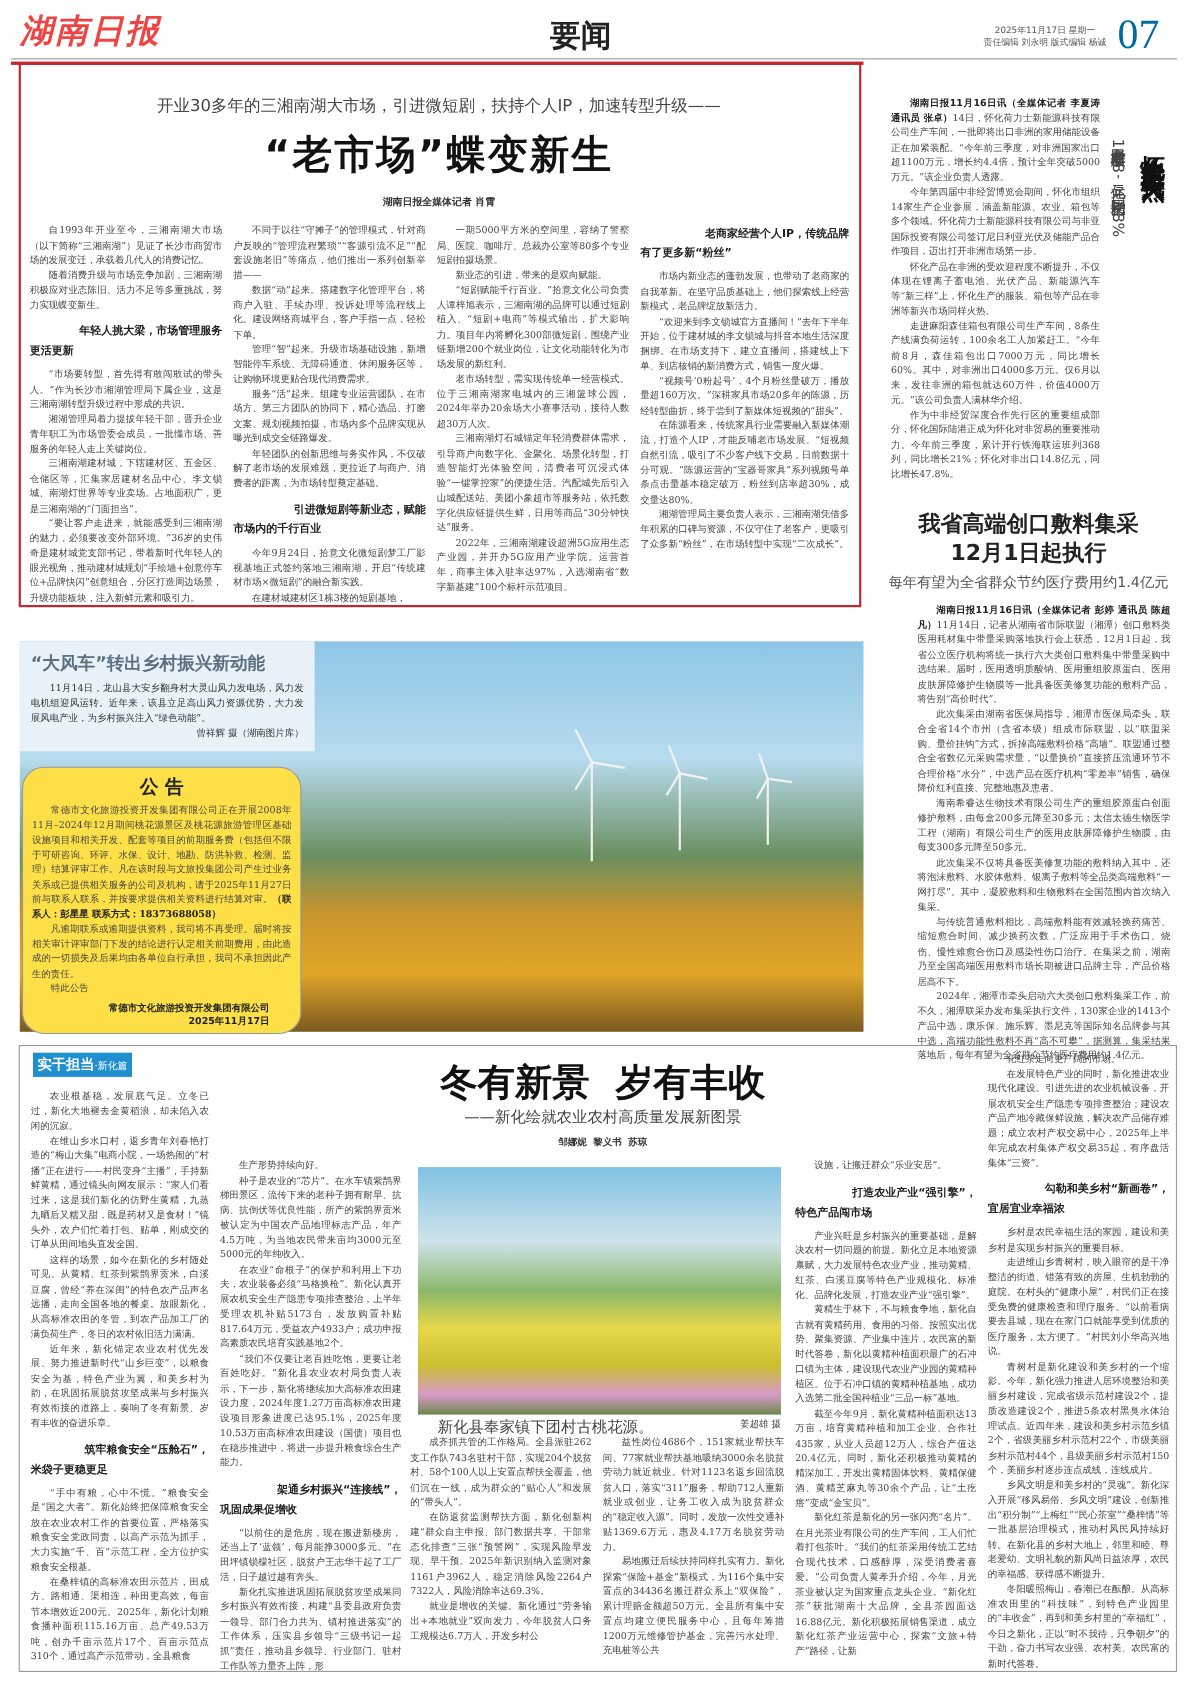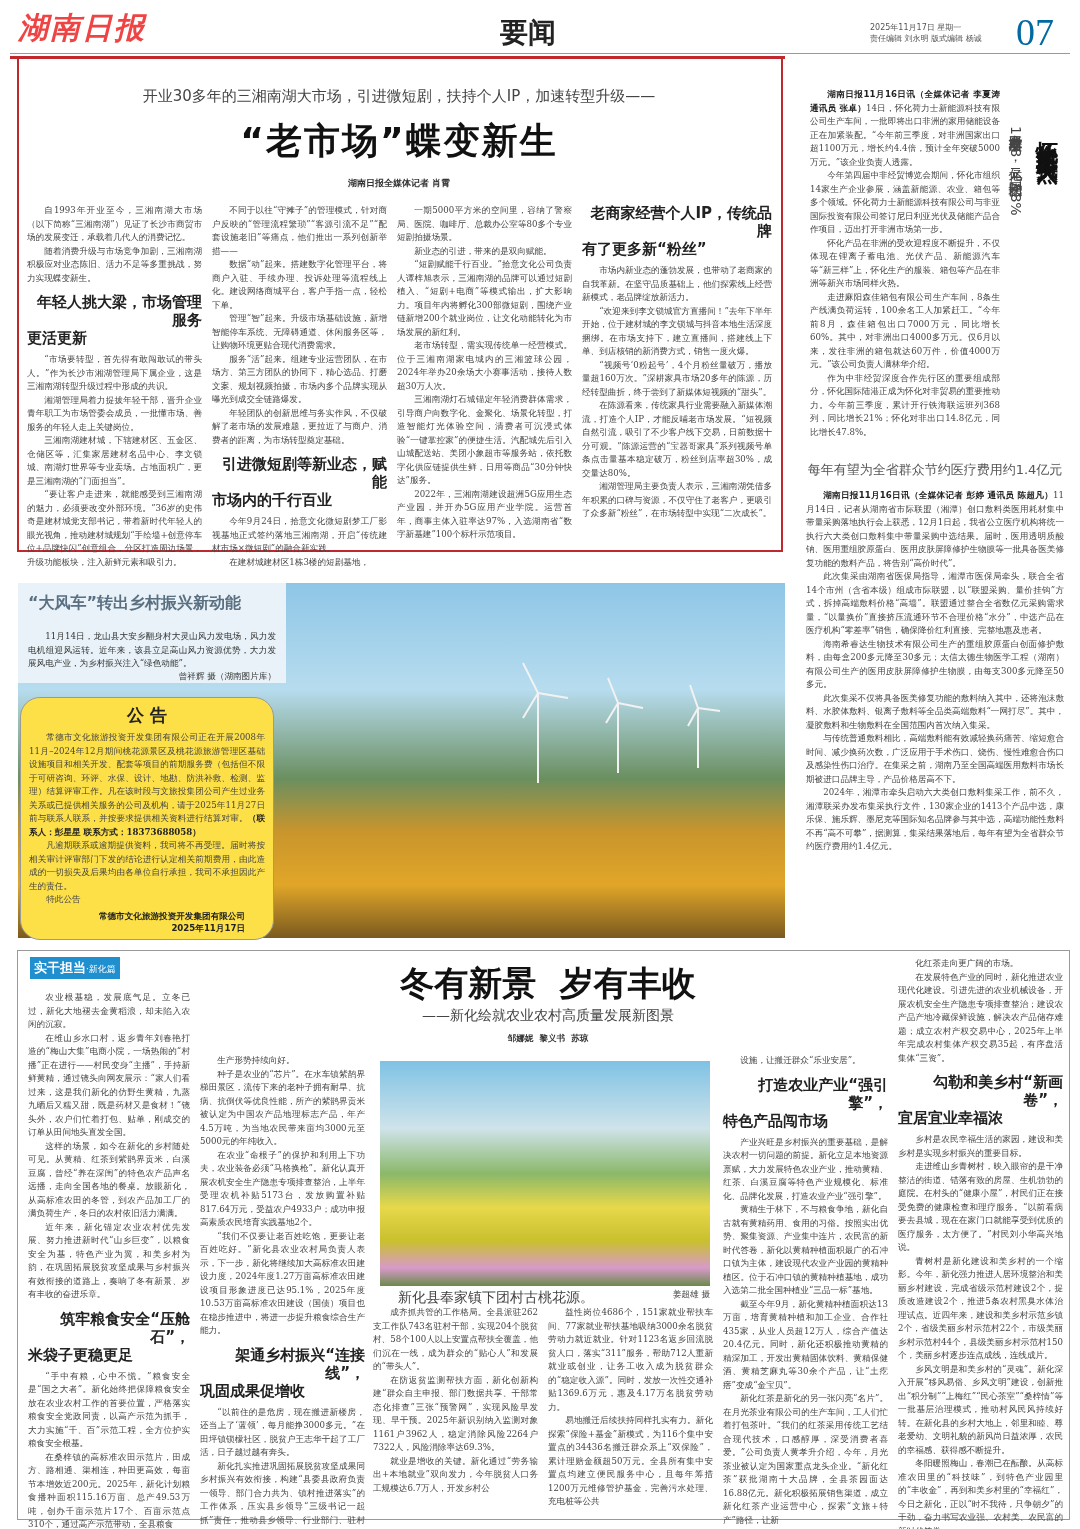--- a/index.html
+++ b/index.html
@@ -1,27 +1,27 @@
 <!DOCTYPE html>
 <html><head>
 <meta charset="utf-8">
 <style>
 *{box-sizing:border-box;margin:0;padding:0}
 body{width:1080px;height:1529px;background:#fff;font-family:"DejaVu Serif","Liberation Serif",serif;color:#333;position:relative;overflow:hidden}
 .abs{position:absolute}
 .masthead-logo{left:18px;top:8px;font-size:30px;color:#ef4444;font-style:italic;font-weight:bold;letter-spacing:2px;font-family:"DejaVu Serif",serif}
 .section-title{left:500px;top:14px;font-size:28px;font-weight:bold;color:#222;font-family:"DejaVu Sans",sans-serif}
-.dateline{left:870px;top:22px;font-size:8px;line-height:11px;color:#555;text-align:left;width:160px;font-family:"DejaVu Sans",sans-serif}
+.dateline{left:870px;top:22px;font-size:8px;line-height:11px;color:#555;text-align:center;width:160px;font-family:"DejaVu Sans",sans-serif}
 .pagenum{left:1016px;top:10px;font-size:38px;color:#0369a1;font-family:"Liberation Serif",serif}
 .rule{left:10px;top:53px;width:1060px;height:1px;background:#999}
 .redrule{left:10px;top:56px;width:775px;height:3px;background:#c0282d}
 .box{border:2px solid #c0282d}
 .col{font-size:8.6px;line-height:13.5px;color:#444;text-align:justify;text-indent:2em}
 .col p{margin-bottom:0}
-.sub{font-family:"DejaVu Sans",sans-serif;font-weight:bold;font-size:15px;line-height:18px;color:#222;margin:8px 0 6px 0;text-indent:0}
+.sub{font-family:"DejaVu Sans",sans-serif;font-weight:bold;font-size:10px;line-height:18px;color:#222;margin:8px 0 6px 0;text-indent:0}
 .sub .l1{display:block;text-align:right}
 .byline{font-family:"DejaVu Sans",sans-serif;font-size:9px;font-weight:bold;color:#333}
 .photo{background:linear-gradient(180deg,#8ec6e6 0%,#b7dcef 30%,#6a8f60 55%,#c9952c 70%,#e1a628 85%,#7a5a20 100%)}
 .photo2{background:linear-gradient(180deg,#7fc2e4 0%,#cfe3ea 30%,#8bb86a 50%,#e6d84a 65%,#c9c02e 80%,#d79ac9 92%,#6a8a4a 100%)}
 .gray-box{border:1px solid #999}
 .vtitle{writing-mode:vertical-rl;font-family:"DejaVu Sans",sans-serif}
 </style>
 </head>
 <body>
 
@@ -83,22 +83,26 @@
     <p>今年第四届中非经贸博览会期间，怀化市组织14家生产企业参展，涵盖新能源、农业、箱包等多个领域。怀化荷力士新能源科技有限公司与非亚国际投资有限公司签订尼日利亚光伏及储能产品合作项目，迈出打开非洲市场第一步。</p>
     <p>怀化产品在非洲的受欢迎程度不断提升，不仅体现在锂离子蓄电池、光伏产品、新能源汽车等“新三样”上，怀化生产的服装、箱包等产品在非洲等新兴市场同样火热。</p>
     <p>走进麻阳森佳箱包有限公司生产车间，8条生产线满负荷运转，100余名工人加紧赶工。“今年前8月，森佳箱包出口7000万元，同比增长60%。其中，对非洲出口4000多万元。仅6月以来，发往非洲的箱包就达60万件，价值4000万元。”该公司负责人满林华介绍。</p>
     <p>作为中非经贸深度合作先行区的重要组成部分，怀化国际陆港正成为怀化对非贸易的重要推动力。今年前三季度，累计开行铁海联运班列368列，同比增长21%；怀化对非出口14.8亿元，同比增长47.8%。</p>
   </div>
   <div class="abs vtitle" style="left:232px;top:45px;font-size:22px;font-weight:bold;color:#111;letter-spacing:2px;">怀化今年对非出口势头火热</div>
   <div class="abs vtitle" style="left:207px;top:48px;font-size:14px;color:#444;">前三季度对非出口14.8亿元，同比增长47.8%</div>
 </div>
 
 <div class="abs" style="left:800px;top:455px;width:270px;height:490px;">
+  <div style="text-align:center;font-family:'DejaVu Sans',sans-serif;font-size:20px;font-weight:bold;color:#222;line-height:26px;margin-top:8px;">
+    <div>我省高端创口敷料集采</div>
+    <div>12月1日起执行</div>
+  </div>
   <div style="text-align:center;font-family:'DejaVu Sans',sans-serif;font-size:13px;color:#555;margin-top:6px;">每年有望为全省群众节约医疗费用约1.4亿元</div>
-  <div class="col" style="margin-top:10px;padding:0 6px;">
+  <div class="col" style="margin-top:10px;padding:0 6px;margin-left:28px;">
     <p><b style="font-family:'DejaVu Sans',sans-serif;color:#222">湖南日报11月16日讯（全媒体记者  彭婷  通讯员  陈超凡）</b><span>11月14日，记者从湖南省市际联盟（湘潭）创口敷料类医用耗材集中带量采购落地执行会上获悉，12月1日起，我省公立医疗机构将统一执行六大类创口敷料集中带量采购中选结果。届时，医用透明质酸钠、医用重组胶原蛋白、医用皮肤屏障修护生物膜等一批具备医美修复功能的敷料产品，将告别“高价时代”。</span></p>
     <p>此次集采由湖南省医保局指导，湘潭市医保局牵头，联合全省14个市州（含省本级）组成市际联盟，以“联盟采购、量价挂钩”方式，拆掉高端敷料价格“高墙”。联盟通过整合全省数亿元采购需求量，“以量换价”直接挤压流通环节不合理价格“水分”，中选产品在医疗机构“零差率”销售，确保降价红利直接、完整地惠及患者。</p>
     <p>海南希睿达生物技术有限公司生产的重组胶原蛋白创面修护敷料，由每盒200多元降至30多元；太信太德生物医学工程（湖南）有限公司生产的医用皮肤屏障修护生物膜，由每支300多元降至50多元。</p>
     <p>此次集采不仅将具备医美修复功能的敷料纳入其中，还将泡沫敷料、水胶体敷料、银离子敷料等全品类高端敷料“一网打尽”。其中，凝胶敷料和生物敷料在全国范围内首次纳入集采。</p>
     <p>与传统普通敷料相比，高端敷料能有效减轻换药痛苦、缩短愈合时间、减少换药次数，广泛应用于手术伤口、烧伤、慢性难愈合伤口及感染性伤口治疗。在集采之前，湖南乃至全国高端医用敷料市场长期被进口品牌主导，产品价格居高不下。</p>
     <p>2024年，湘潭市牵头启动六大类创口敷料集采工作，前不久，湘潭联采办发布集采执行文件，130家企业的1413个产品中选，康乐保、施乐辉、墨尼克等国际知名品牌参与其中选，高端功能性敷料不再“高不可攀”，据测算，集采结果落地后，每年有望为全省群众节约医疗费用约1.4亿元。</p>
   </div>
 </div>
 
 <div class="abs photo" style="left:18px;top:583px;width:767px;height:355px;">
@@ -114,21 +118,21 @@
         <line x1="600" y1="120" x2="588" y2="140"></line>
       <line x1="680" y1="185" x2="680" y2="125"></line>
         <line x1="680" y1="125" x2="672" y2="102"></line>
         <line x1="680" y1="125" x2="702" y2="128"></line>
         <line x1="680" y1="125" x2="670" y2="143"></line>
     </g>
   </svg>
 </div>
 <div class="abs" style="left:18px;top:583px;width:268px;height:100px;background:#e8f2f8;padding:10px 10px;">
   <div style="font-family:'DejaVu Sans',sans-serif;font-size:16px;font-weight:bold;color:#5a6f80;">“大风车”转出乡村振兴新动能</div>
-  <div class="col" style="margin-top:16px;color:#333;">11月14日，龙山县大安乡翻身村大灵山风力发电场，风力发电机组迎风运转。近年来，该县立足高山风力资源优势，大力发展风电产业，为乡村振兴注入“绿色动能”。</div>
+  <div class="col" style="margin-top:6px;color:#333;">11月14日，龙山县大安乡翻身村大灵山风力发电场，风力发电机组迎风运转。近年来，该县立足高山风力资源优势，大力发展风电产业，为乡村振兴注入“绿色动能”。</div>
   <div style="text-align:right;font-size:8.6px;color:#333;">曾祥辉  摄（湖南图片库）</div>
 </div>
 
 <div class="abs gray-box" style="left:20px;top:697px;width:254px;height:243px;background:#fde047;padding:6px 8px;border-radius:20px;">
   <div style="text-align:center;font-family:'DejaVu Sans',sans-serif;font-size:17px;font-weight:bold;color:#222;">公  告</div>
   <div class="col" style="margin-top:4px;">
     <p><span>常德市文化旅游投资开发集团有限公司正在开展2008年11月–2024年12月期间桃花源景区及桃花源旅游管理区基础设施项目和相关开发、配套等项目的前期服务费（包括但不限于可研咨询、环评、水保、设计、地勘、防洪补救、检测、监理）结算评审工作。凡在该时段与文旅投集团公司产生过业务关系或已提供相关服务的公司及机构，请于2025年11月27日前与联系人联系，并按要求提供相关资料进行结算对审。</span><b style="color:#222">（联系人：彭星星  联系方式：18373688058）</b></p>
     <p>凡逾期联系或逾期提供资料，我司将不再受理。届时将按相关审计评审部门下发的结论进行认定相关前期费用，由此造成的一切损失及后果均由各单位自行承担，我司不承担因此产生的责任。</p>
     <p>特此公告</p>
   </div>

